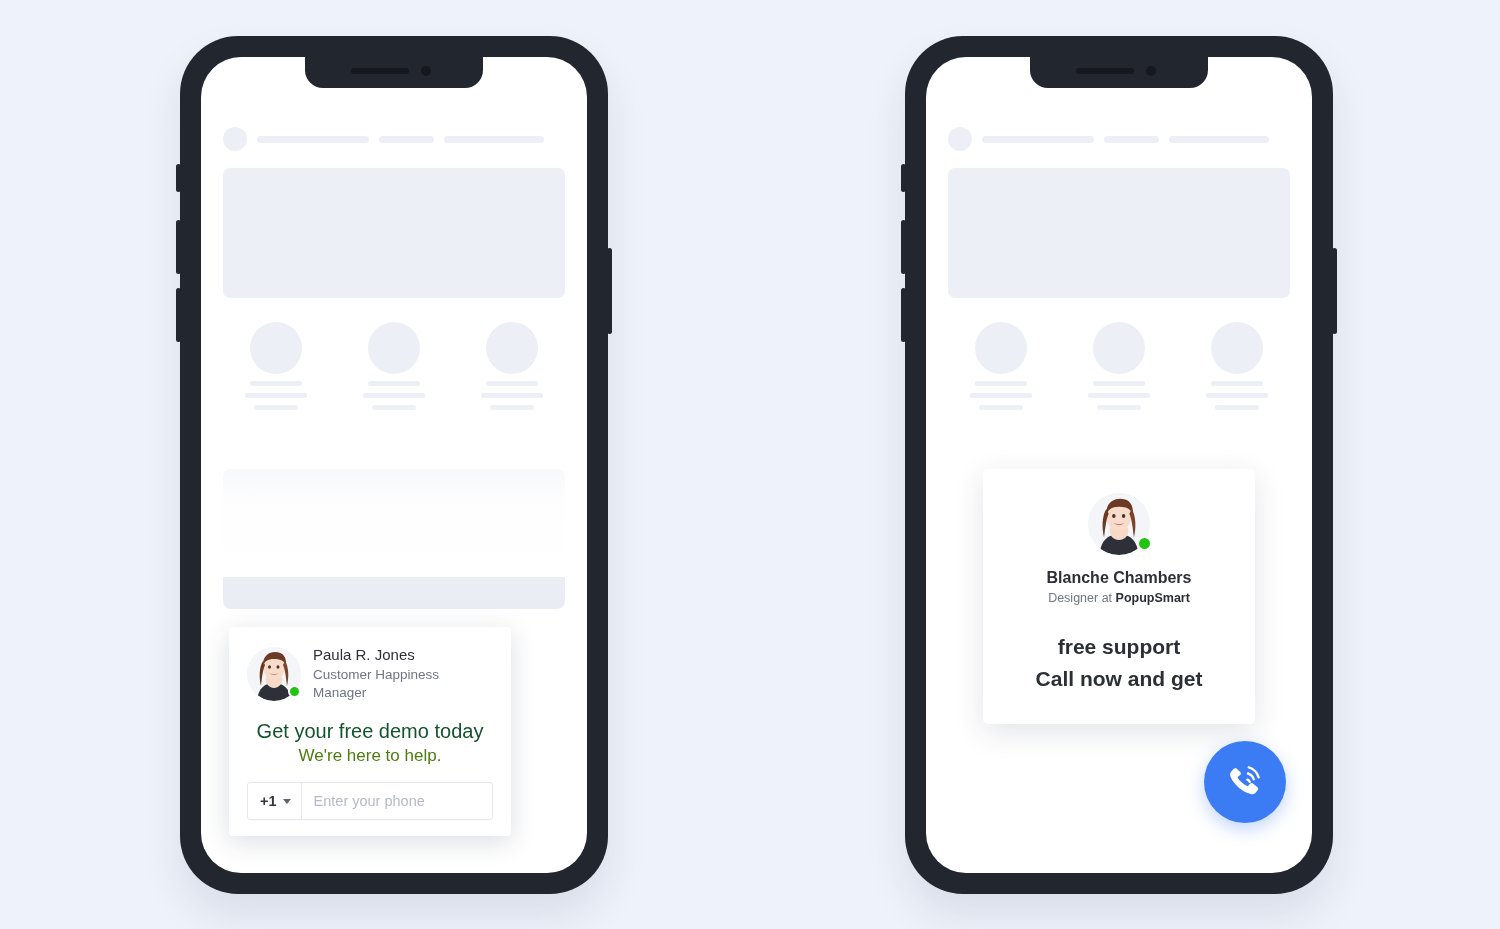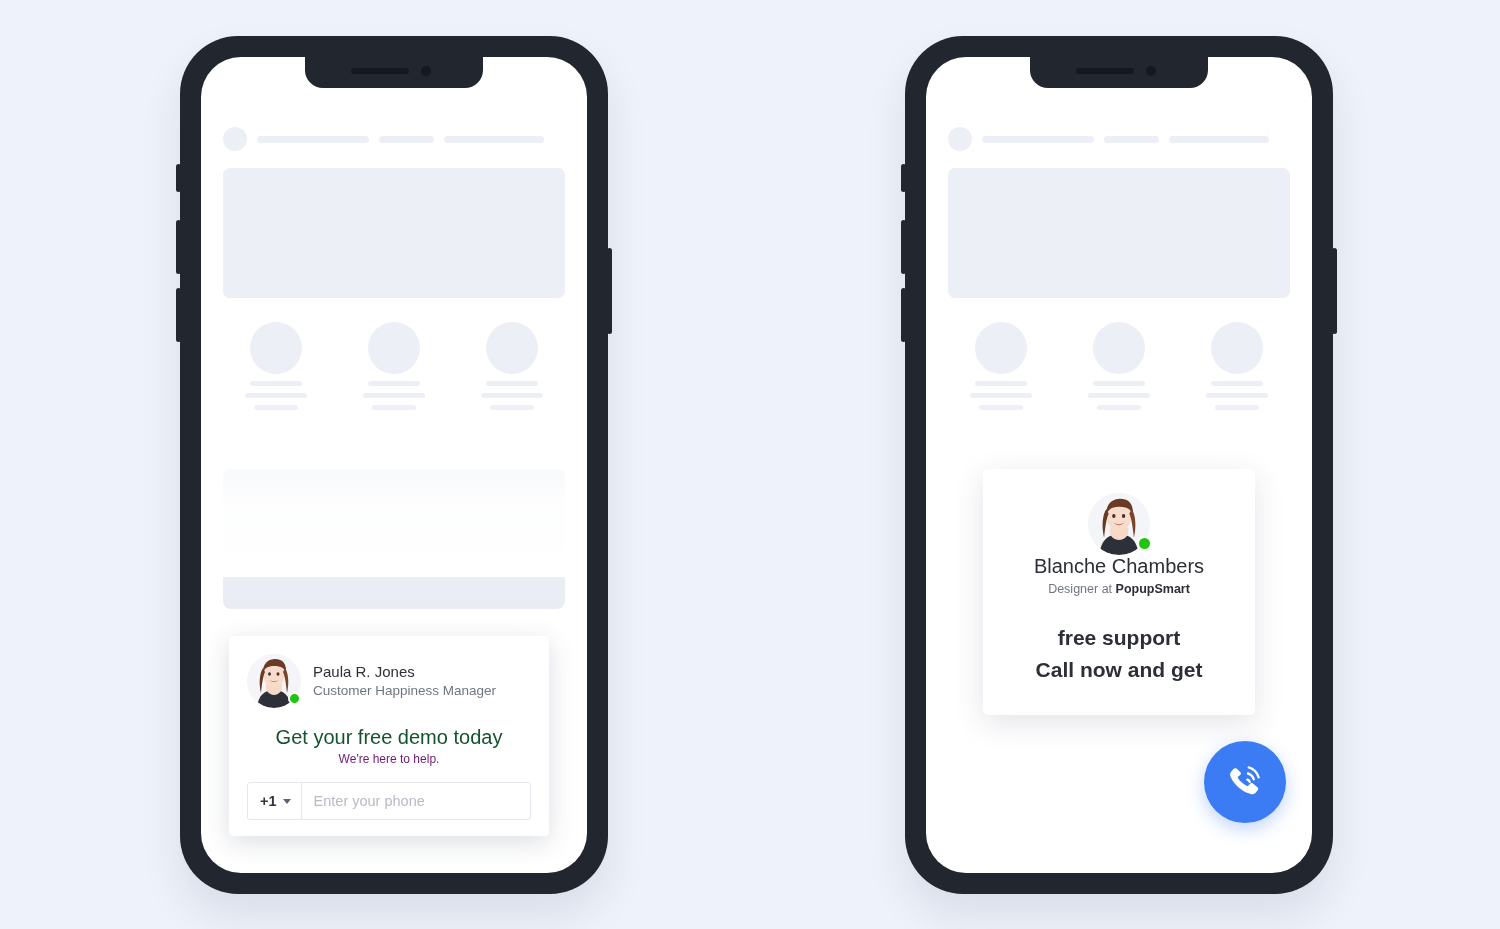--- a/index.html
+++ b/index.html
@@ -135,21 +135,21 @@
     height: 140px;
     border-radius: 8px;
     background: linear-gradient(to bottom, #eceff5 0%, #eceff5 55%, #e9edf3 100%);
   }
 
   
   .popup {
     position: absolute;
     left: 28px;
     bottom: 37px;
-    width: 320px;
+    width: 282px;
     background: #ffffff;
     border-radius: 4px;
     box-shadow: 0 6px 26px rgba(40,50,80,.16);
     overflow: hidden;
     z-index: 20;
     margin-top: 30px;
   }
   .popup-head {
     display: flex;
     align-items: center;
@@ -191,22 +191,22 @@
   }
 
   .popup-body { padding: 12px 18px 16px 18px; text-align: center; }
   .popup-title {
     font-size: 20px;
     color: #14532d;
     line-height: 1.3;
   }
   .popup-sub {
     margin-top: 2px;
-    font-size: 12px;
-    color: #701a75;
+    font-size: 17px;
+    color: #4d7c0f;
   }
 
   .phone-field {
     margin-top: 16px;
     display: flex;
     align-items: stretch;
     height: 38px;
     border: 1px solid #e4e7ee;
     border-radius: 3px;
     overflow: hidden;
@@ -271,22 +271,23 @@
     width: 272px;
     background: #ffffff;
     border-radius: 5px;
     box-shadow: 0 8px 30px rgba(40,50,80,.13);
     padding: 24px 18px 30px 18px;
     text-align: center;
     z-index: 20;
   }
   .card2 .avatar-wrap { margin: 0 auto; }
   .card2-name {
-    font-size: 20px;
-    font-weight: normal;
+    margin-top: 14px;
+    font-size: 16px;
+    font-weight: bold;
     color: #2c2f36;
   }
   .card2-role {
     margin-top: 4px;
     font-size: 12.5px;
     color: #6f7683;
   }
   .card2-role b { color: #2c2f36; font-weight: bold; }
   .card2-title {
     margin-top: 26px;

